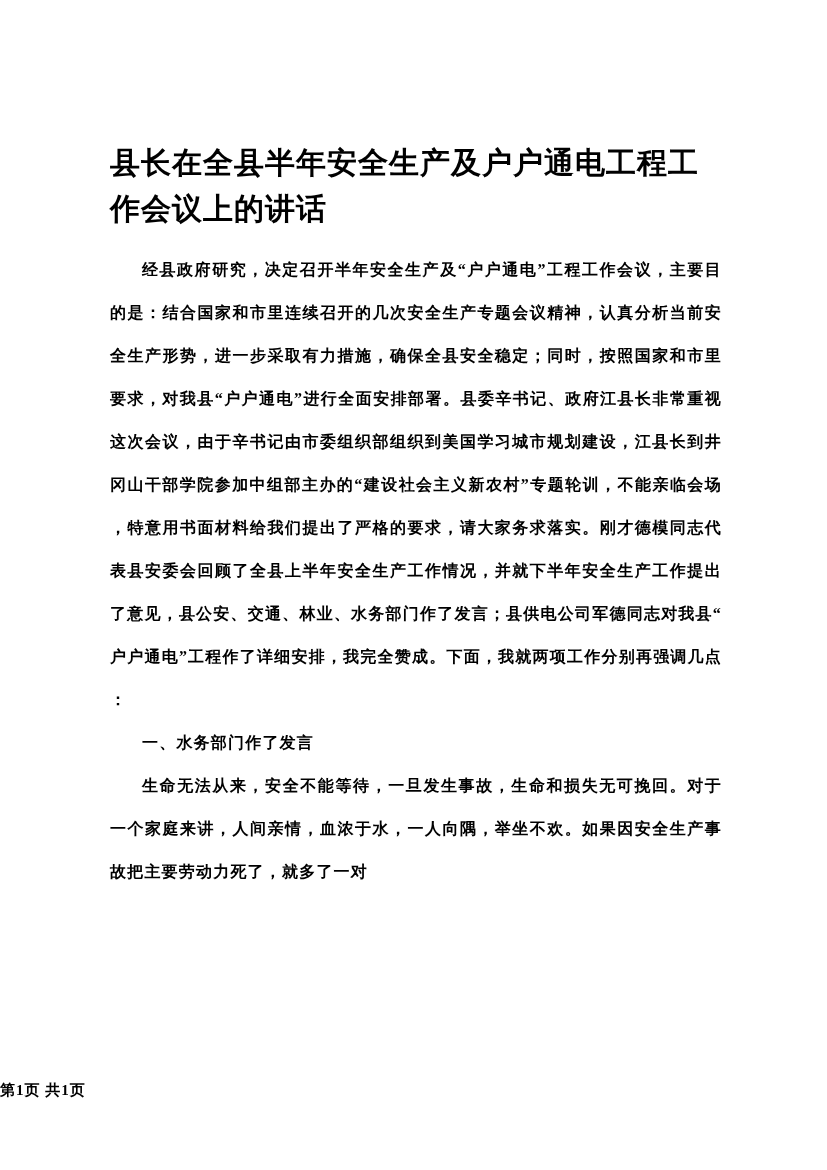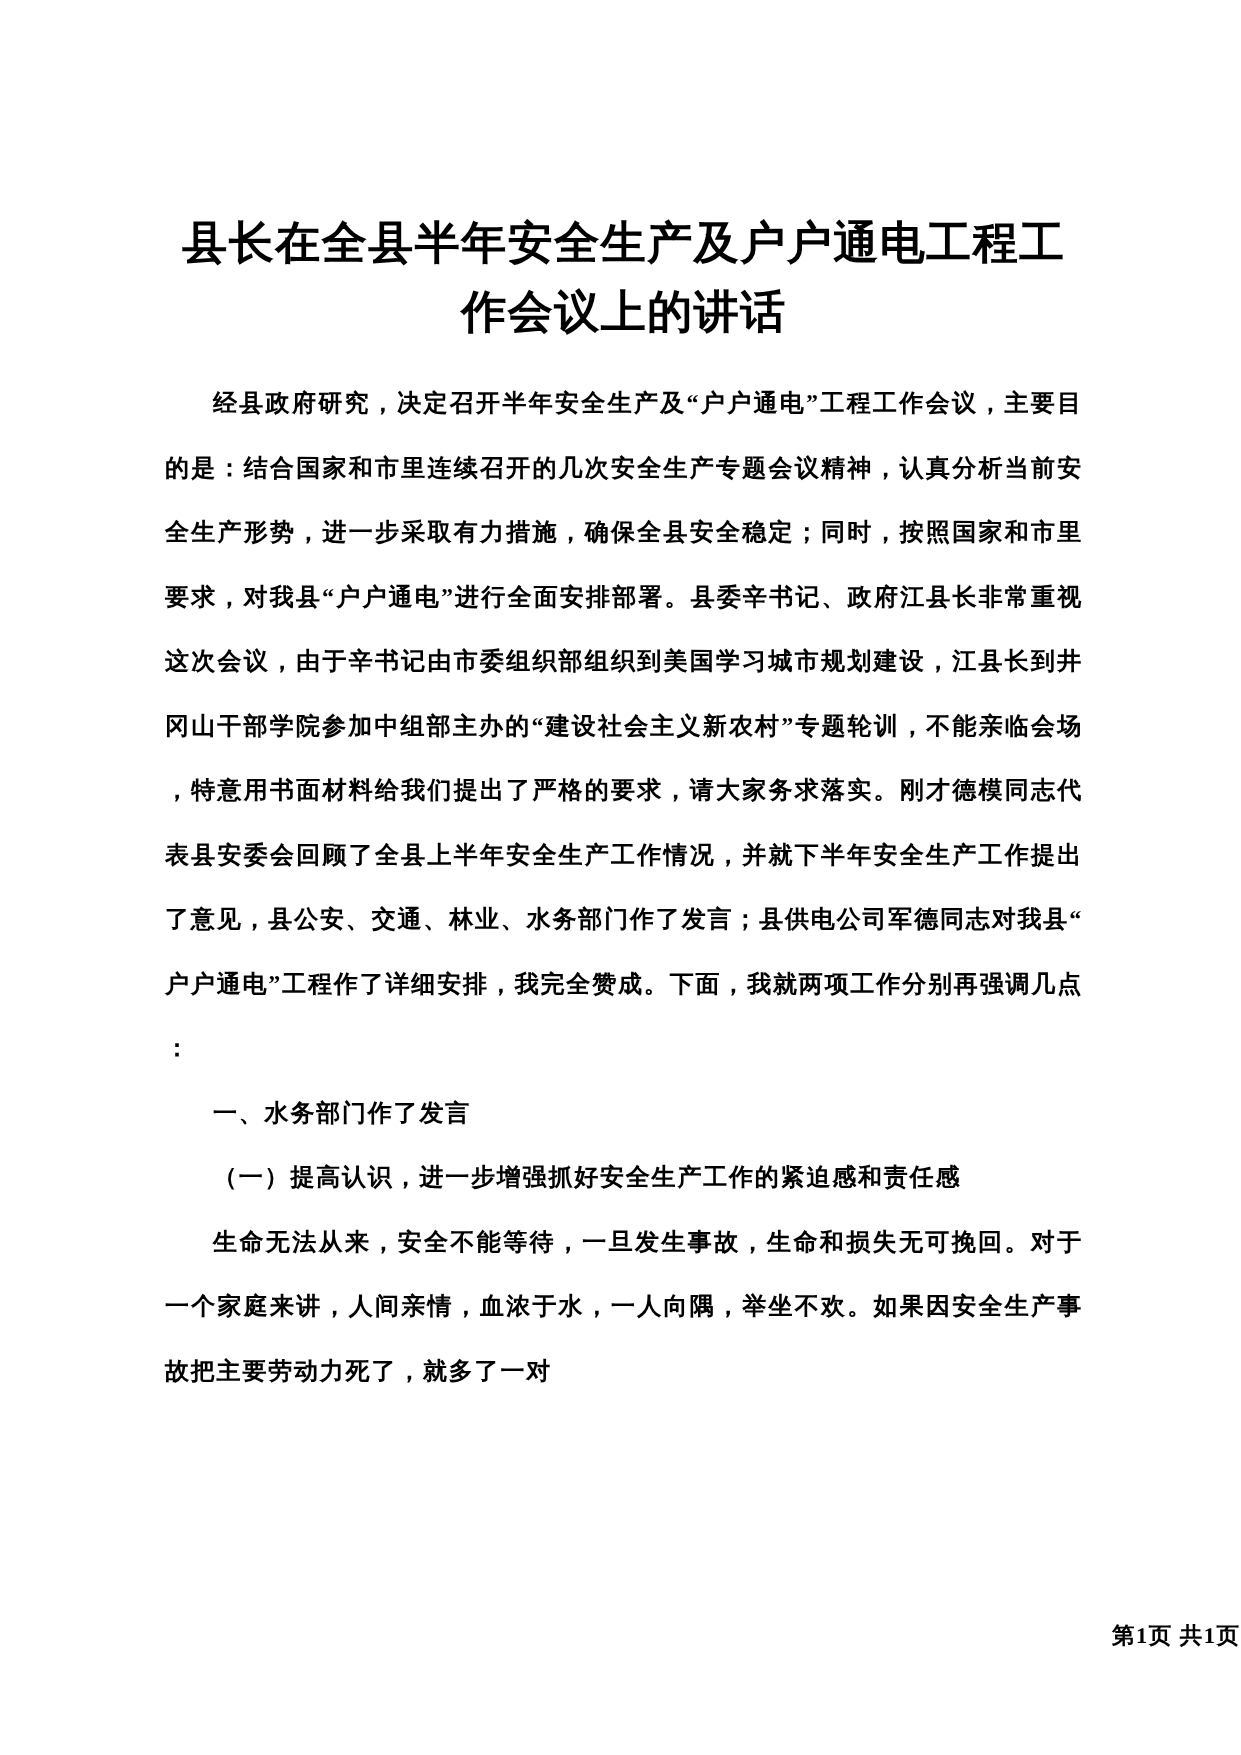--- a/index.html
+++ b/index.html
@@ -17,55 +17,54 @@
     padding: 140px 105px 0 110px;
     font-family: "Liberation Serif", "DejaVu Serif", serif;
     color: #000000;
     overflow: hidden;
   }
   .doc-title {
     margin: 0 0 16px 0;
     font-size: 30px;
     font-weight: bold;
     line-height: 46px;
-    text-align: center;
+    text-align: left;
     letter-spacing: 1px;
   }
   .doc-body p.para {
     margin: 0;
     font-size: 16px;
     font-weight: bold;
     line-height: 43px;
     letter-spacing: 1.2px;
     text-indent: 2em;
     text-align: justify;
     text-justify: inter-ideograph;
     word-break: break-all;
     line-break: anywhere;
   }
   .page-footer {
     position: absolute;
     left: 0;
     right: 0;
     bottom: 70px;
-    text-align: right;
+    text-align: left;
     font-size: 15px;
     font-weight: bold;
     letter-spacing: 1px;
   }
 </style>
 </head>
 <body>
 
 <div class="page">
 
   <h1 class="doc-title">县长在全县半年安全生产及户户通电工程工作会议上的讲话</h1>
 
   <div class="doc-body">
     <p class="para">经县政府研究，决定召开半年安全生产及“户户通电”工程工作会议，主要目的是：结合国家和市里连续召开的几次安全生产专题会议精神，认真分析当前安全生产形势，进一步采取有力措施，确保全县安全稳定；同时，按照国家和市里要求，对我县“户户通电”进行全面安排部署。县委辛书记、政府江县长非常重视这次会议，由于辛书记由市委组织部组织到美国学习城市规划建设，江县长到井冈山干部学院参加中组部主办的“建设社会主义新农村”专题轮训，不能亲临会场，特意用书面材料给我们提出了严格的要求，请大家务求落实。刚才德模同志代表县安委会回顾了全县上半年安全生产工作情况，并就下半年安全生产工作提出了意见，县公安、交通、林业、水务部门作了发言；县供电公司军德同志对我县“户户通电”工程作了详细安排，我完全赞成。下面，我就两项工作分别再强调几点：</p>
     <p class="para">一、水务部门作了发言</p>
-    <p class="para">（一）提高认识，进一步增强抓好安全生产工作的紧迫感和责任感</p>
     <p class="para">生命无法从来，安全不能等待，一旦发生事故，生命和损失无可挽回。对于一个家庭来讲，人间亲情，血浓于水，一人向隅，举坐不欢。如果因安全生产事故把主要劳动力死了，就多了一对</p>
   </div>
 
   <div class="page-footer">第1页 共1页</div>
 
 </div>
 
 </body></html>

